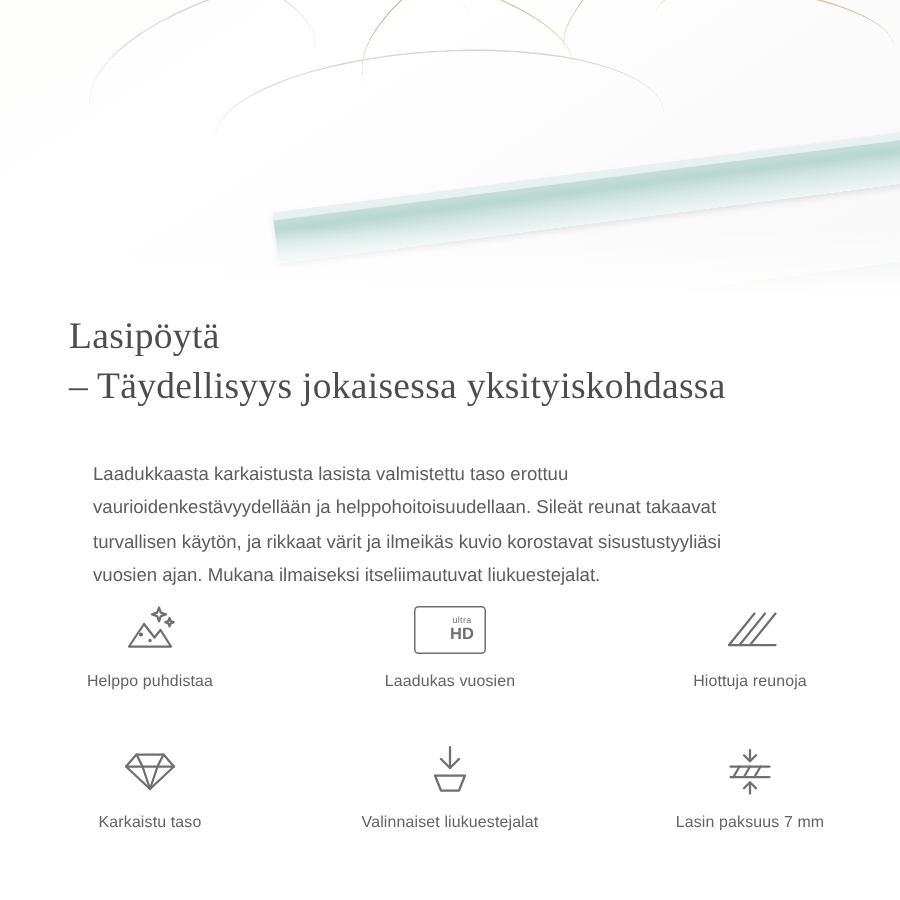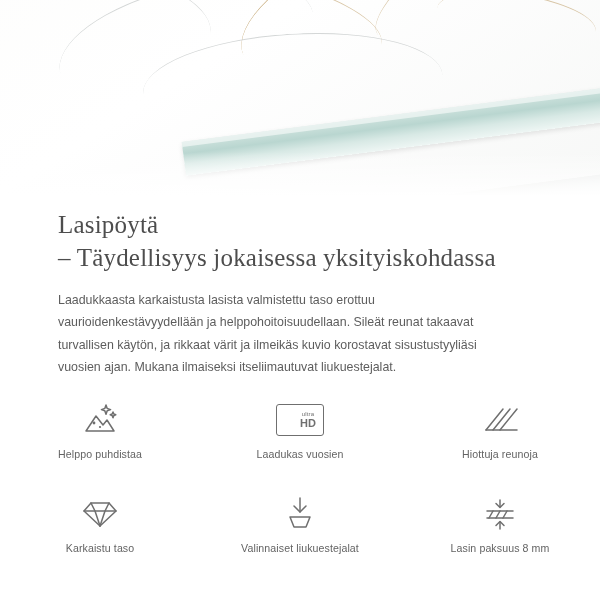--- a/index.html
+++ b/index.html
@@ -78,36 +78,36 @@
   .hero-fade {
     position: absolute;
     left: 0; right: 0; bottom: 0;
     height: 48px;
     background: linear-gradient(180deg, rgba(255,255,255,0) 0%, #ffffff 92%);
   }
 
   
   .content {
     position: absolute;
-    left: 16px; top: 200px;
+    left: 4px; top: 200px;
     width: 543px;
   }
   .headline {
     margin: 0;
     padding: 8px 42px 0 42px;
     font-family: "Liberation Serif", serif;
     font-weight: 400;
     font-size: 25px;
     line-height: 1.33;
     color: #4d4d4d;
     letter-spacing: 0.2px;
   }
   .headline .l2 { display: block; }
   .body-copy {
-    margin: 0;
+    margin: 16px;
     padding: 14px 46px 0 42px;
     font-size: 12.4px;
     line-height: 1.82;
     color: #5d5d5d;
   }
 
   
   .features {
     position: absolute;
     left: 0; top: 398px;
@@ -261,17 +261,17 @@
           <path class="ico-stroke" d="M16 6.5 L20 10.5 L24 6.5"></path>
           <path class="ico-stroke" d="M7 14 L33 14"></path>
           <path class="ico-stroke" d="M7 21 L33 21"></path>
           <path class="ico-stroke" d="M9 21 L13 14"></path>
           <path class="ico-stroke" d="M16 21 L20 14"></path>
           <path class="ico-stroke" d="M23 21 L27 14"></path>
           <path class="ico-stroke" d="M20 32 L20 25"></path>
           <path class="ico-stroke" d="M16 28.5 L20 24.5 L24 28.5"></path>
         </svg>
       </span>
-      <span class="cap">Lasin paksuus 8 mm</span>
+      <span class="cap">Lasin paksuus 7 mm</span>
     </div>
 
   </div>
 </div>
 
 </body></html>

